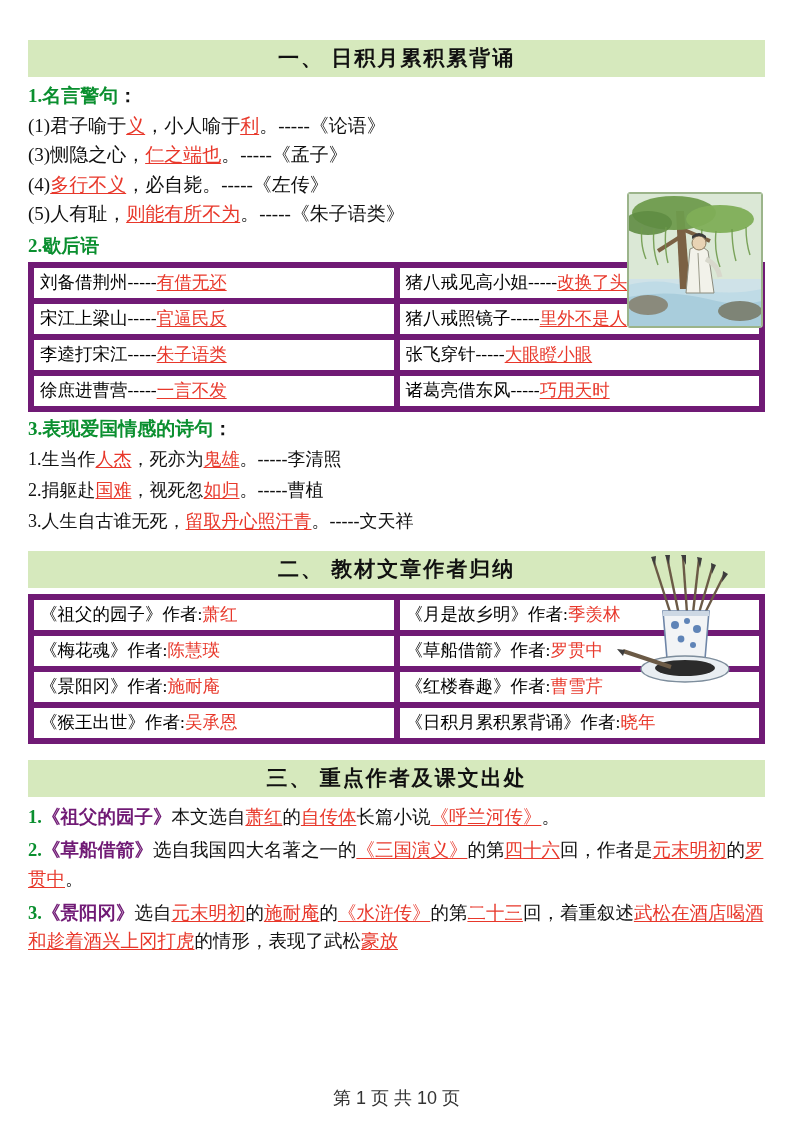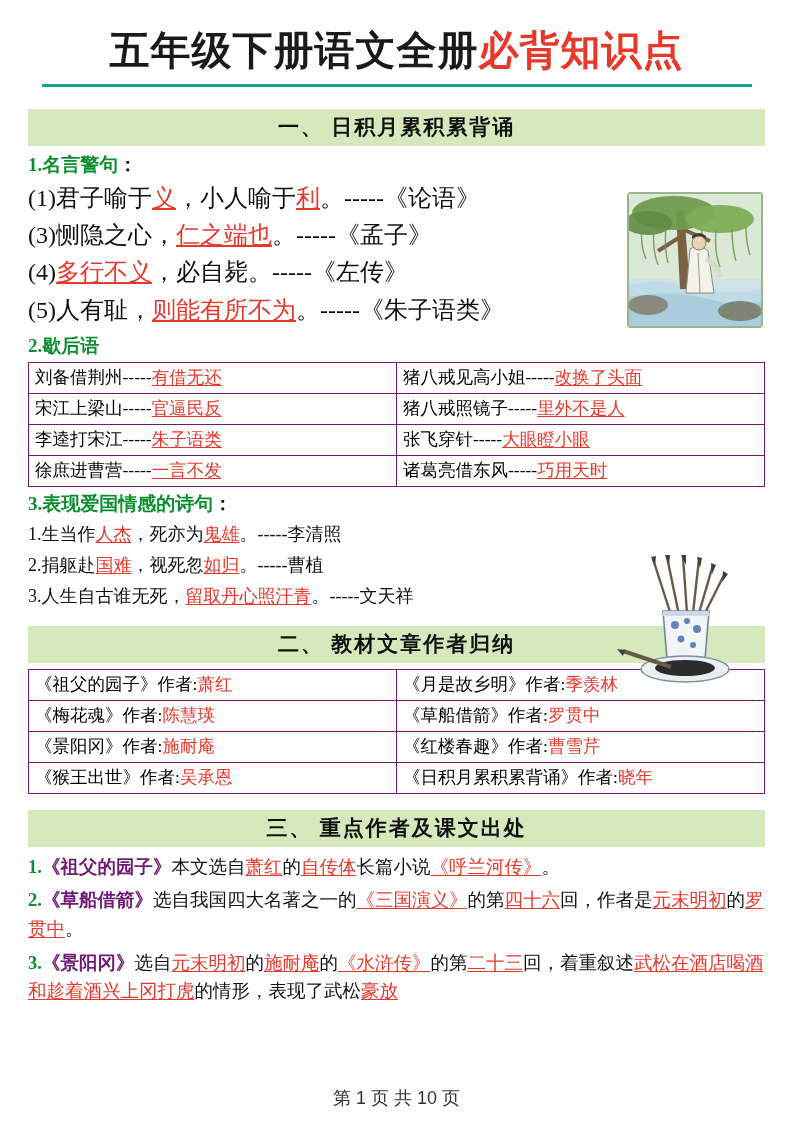--- a/index.html
+++ b/index.html
@@ -62,21 +62,21 @@
     font-size: 19px;
     margin: 4px 0 2px 0;
   }
   .sub-head .black { color: #111; }
   
   .quote-block {
     position: relative;
     z-index: 2;
   }
   .q-line {
-    font-size: 24px;
+    font-size: 19px;
     line-height: 1.55;
     color: #111;
     white-space: nowrap;
   }
   .q-line .red-u {
     color: #e8382b;
     text-decoration: underline;
     text-underline-offset: 2px;
   }
   
@@ -101,21 +101,21 @@
     overflow: hidden;
   }
   
   table.grid {
     border-collapse: collapse;
     width: 100%;
     table-layout: fixed;
     margin-top: 3px;
   }
   table.grid td {
-    border: 1px solid #701a75;
+    border: 6px solid #701a75;
     padding: 4px 6px 5px 6px;
     font-size: 17.5px;
     line-height: 1.2;
     white-space: nowrap;
     overflow: hidden;
   }
   td .ans {
     color: #e8382b;
     text-decoration: underline;
     text-underline-offset: 2px;
@@ -156,26 +156,20 @@
     font-size: 18px;
     color: #333;
     font-family: "Liberation Sans", sans-serif;
   }
 </style>
 </head>
 <body>
 
 <div class="page">
 
-  <div class="title-wrap">
-    <div class="doc-title">
-      <span class="t-black">五年级下册语文全册</span><span class="t-red">必背知识点</span>
-    </div>
-    <div class="title-rule"></div>
-  </div>
 
   <div class="sec-bar s1">一、 日积月累积累背诵</div>
 
   <div class="sub-head">
     <span>1.</span><span>名言警句</span><span class="black">：</span>
   </div>
 
   <div class="quote-block">
     <div class="q-line">
       <span>(1)</span><span>君子喻于</span><span class="red-u">义</span><span>，小人喻于</span><span class="red-u">利</span><span>。-----《论语》</span>

